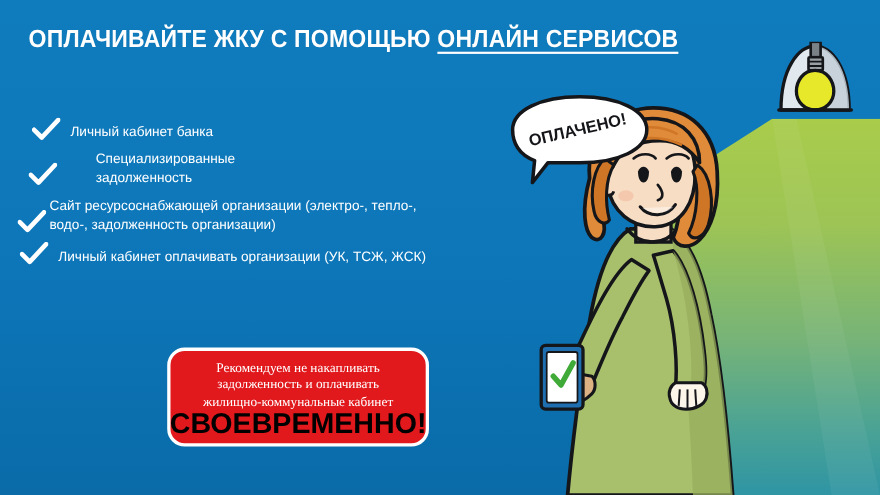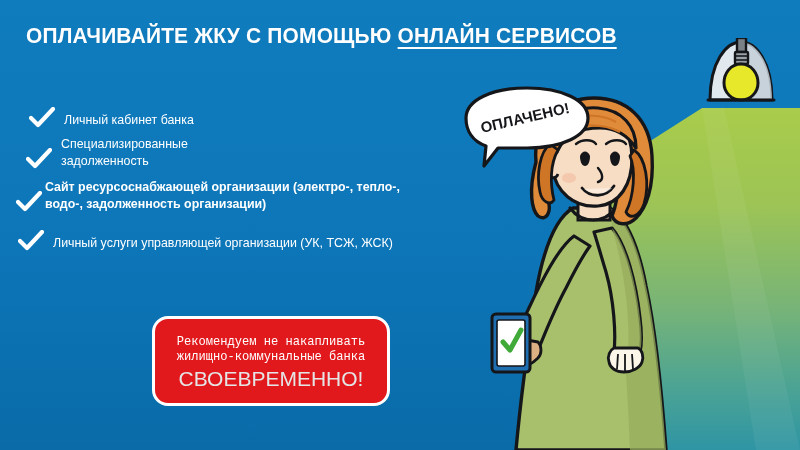--- a/index.html
+++ b/index.html
@@ -94,22 +94,22 @@
   .bullet-text {
     color: #ffffff;
     font-size: 12.4px;
     line-height: 17px;
     font-family: "Liberation Sans", "DejaVu Sans", sans-serif;
     padding-top: 1px;
   }
   .bullet-text .ln { display: block; white-space: nowrap; }
 
   .bullet-row.b1 { margin-left: 13px; margin-bottom: 6px; }
-  .bullet-row.b2 { margin-left: 10px; margin-bottom: 8px; }
-  .bullet-row.b3 { margin-left: 0px;  margin-bottom: 15px; font-weight: bold; }
+  .bullet-row.b2 { margin-left: 10px; margin-bottom: 8px; gap: 26px; }
+  .bullet-row.b3 { margin-left: 0px;  margin-bottom: 5px; }
   .bullet-row.b4 { margin-left: 2px;  }
   .bullet-row.b1 .bullet-text { padding-left: 6px; }
   .bullet-row.b2 .bullet-text { padding-left: 6px; }
   .bullet-row.b4 .bullet-text { padding-left: 6px; }
 
   
   .notice-box {
     position: absolute;
     left: 152px;
     top: 316px;
@@ -125,27 +125,27 @@
     align-items: center;
     justify-content: center;
     padding-top: 2px;
   }
   .notice-line {
     color: #ffffff;
     font-size: 12.1px;
     line-height: 15.5px;
     text-align: center;
     white-space: nowrap;
-    font-family: Liberation Mono, monospace;
+    font-family: Liberation Serif, serif;
   }
   .notice-emphasis {
-    color: #e5e5e5;
-    font-size: 21px;
+    color: #000000;
+    font-size: 26px;
     line-height: 23px;
-    font-weight: normal;
+    font-weight: bold;
     text-align: center;
     white-space: nowrap;
     margin-top: 1px;
     font-family: "Liberation Sans", "DejaVu Sans", sans-serif;
   }
 
   
   .speech-bubble {
     position: absolute;
     left: 462px;
@@ -382,25 +382,26 @@
       </span>
     </div>
 
     <div class="bullet-row b4">
       <span class="check-icon">
         <svg viewBox="0 0 26 22" xmlns="http://www.w3.org/2000/svg">
           <path d="M2 11 L9 18 L24 2" fill="none" stroke="#ffffff" stroke-width="4.2" stroke-linecap="round" stroke-linejoin="round"></path>
         </svg>
       </span>
       <span class="bullet-text">
-        <span class="ln">Личный услуги управляющей организации (УК, ТСЖ, ЖСК)</span>
+        <span class="ln">Личный кабинет оплачивать организации (УК, ТСЖ, ЖСК)</span>
       </span>
     </div>
 
   </div>
 
   <div class="notice-box">
     <div class="notice-line">Рекомендуем не накапливать</div>
-    <div class="notice-line">жилищно-коммунальные банка</div>
+    <div class="notice-line">задолженность и оплачивать</div>
+    <div class="notice-line">жилищно-коммунальные кабинет</div>
     <div class="notice-emphasis">СВОЕВРЕМЕННО!</div>
   </div>
 
 </div>
 
 </body></html>

